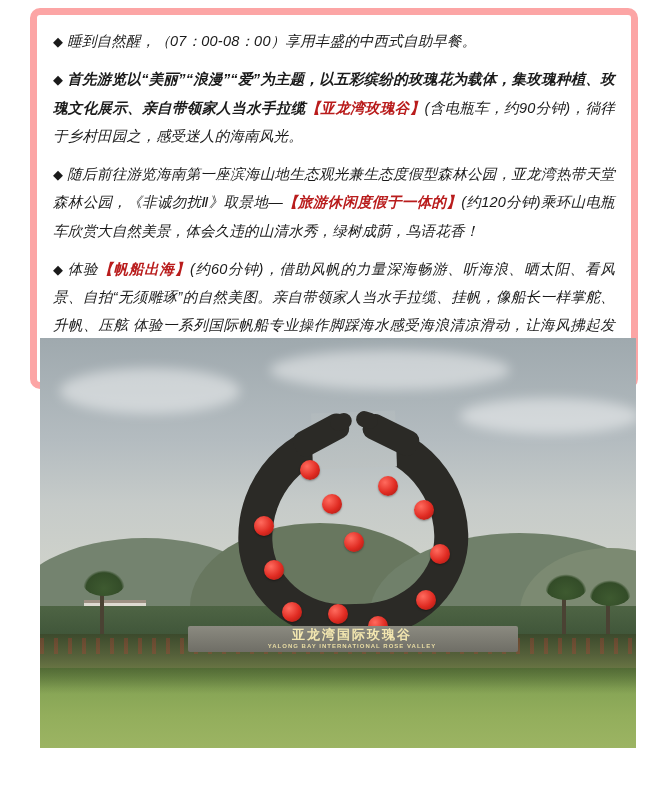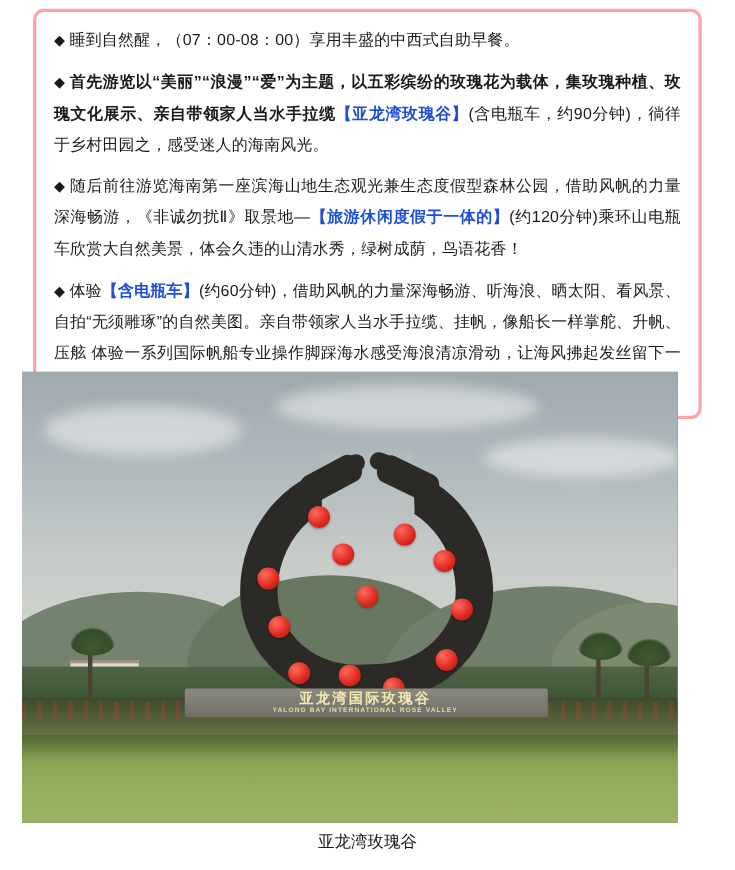--- a/index.html
+++ b/index.html
@@ -23,49 +23,50 @@
     background: #fff;
   }
 
   
   .text-card {
     position: absolute;
     left: 30px;
     top: 8px;
     width: 608px;
     box-sizing: border-box;
-    border: 3px solid #fca5a5;
+    border: 7px solid #fca5a5;
     border-radius: 10px;
     background: #ffffff;
     padding: 12px 16px 14px 16px;
+    font-style: italic;
   }
 
   .para {
     font-size: 14.5px;
     line-height: 1.95;
     color: #1a1a1a;
     margin: 0 0 10px 0;
     text-align: justify;
     letter-spacing: 0.2px;
   }
   .para:last-child { margin-bottom: 0; }
 
   .bullet {
     color: #1a1a1a;
     font-size: 13px;
     margin-right: 4px;
   }
 
   .b { font-weight: bold; }
-  .hl { color: #1d4ed8; font-weight: bold; }
+  .hl { color: #b91c1c; font-weight: bold; }
 
   
   .photo-wrap {
     position: absolute;
-    left: 20px;
+    left: 40px;
     top: 338px;
     width: 596px;
     height: 410px;
   }
 
   .photo {
     position: relative;
     width: 596px;
     height: 410px;
     overflow: hidden;
@@ -239,25 +240,25 @@
 
     <p class="para">
       <span class="bullet">◆</span><span>睡到自然醒，（07：00-08：00）享用丰盛的中西式自助早餐。</span>
     </p>
 
     <p class="para">
       <span class="bullet">◆</span><span class="b">首先游览以“美丽”“浪漫”“爱”为主题，以五彩缤纷的玫瑰花为载体，集玫瑰种植、玫瑰文化展示、亲自带领家人当水手拉缆</span><span class="hl">【亚龙湾玫瑰谷】</span><span>(含电瓶车，约90分钟)，徜徉于乡村田园之，感受迷人的海南风光。</span>
     </p>
 
     <p class="para">
-      <span class="bullet">◆</span><span>随后前往游览海南第一座滨海山地生态观光兼生态度假型森林公园，借助风帆的力量深海畅游，《非诚勿扰Ⅱ》取景地—</span><span class="hl">【旅游休闲度假于一体的】</span><span>(约120分钟)乘环山电瓶车欣赏大自然美景，体会久违的山清水秀，绿树成荫，鸟语花香！</span>
+      <span class="bullet">◆</span><span>随后前往游览海南第一座滨海山地生态观光兼生态度假型森林公园，亚龙湾热带天堂森林公园，《非诚勿扰Ⅱ》取景地—</span><span class="hl">【旅游休闲度假于一体的】</span><span>(约120分钟)乘环山电瓶车欣赏大自然美景，体会久违的山清水秀，绿树成荫，鸟语花香！</span>
     </p>
 
     <p class="para">
-      <span class="bullet">◆</span><span>体验</span><span class="hl">【含电瓶车】</span><span>(约60分钟)，借助风帆的力量深海畅游、听海浪、晒太阳、看风景、自拍“无须雕琢”的自然美图。亲自带领家人当水手拉缆、挂帆，像船长一样掌舵、升帆、压舷 体验一系列国际帆船专业操作脚踩海水感受海浪清凉滑动，让海风拂起发丝留下一生最为难忘的唯美间。</span>
+      <span class="bullet">◆</span><span>体验</span><span class="hl">【帆船出海】</span><span>(约60分钟)，借助风帆的力量深海畅游、听海浪、晒太阳、看风景、自拍“无须雕琢”的自然美图。亲自带领家人当水手拉缆、挂帆，像船长一样掌舵、升帆、压舷 体验一系列国际帆船专业操作脚踩海水感受海浪清凉滑动，让海风拂起发丝留下一生最为难忘的唯美间。</span>
     </p>
 
   </div>
 
   <div class="photo-wrap">
     <div class="photo">
 
       <div class="sky"></div>
       <div class="cloud c1"></div>
       <div class="cloud c2"></div>
@@ -312,15 +313,14 @@
         <span class="cn">亚龙湾国际玫瑰谷</span>
         <span class="en">YALONG BAY INTERNATIONAL ROSE VALLEY</span>
       </div>
 
       <div class="lawn"></div>
       <div class="lawn-shade"></div>
 
     </div>
   </div>
 
-  <div class="caption">亚龙湾玫瑰谷</div>
 
 </div>
 
 </body></html>

